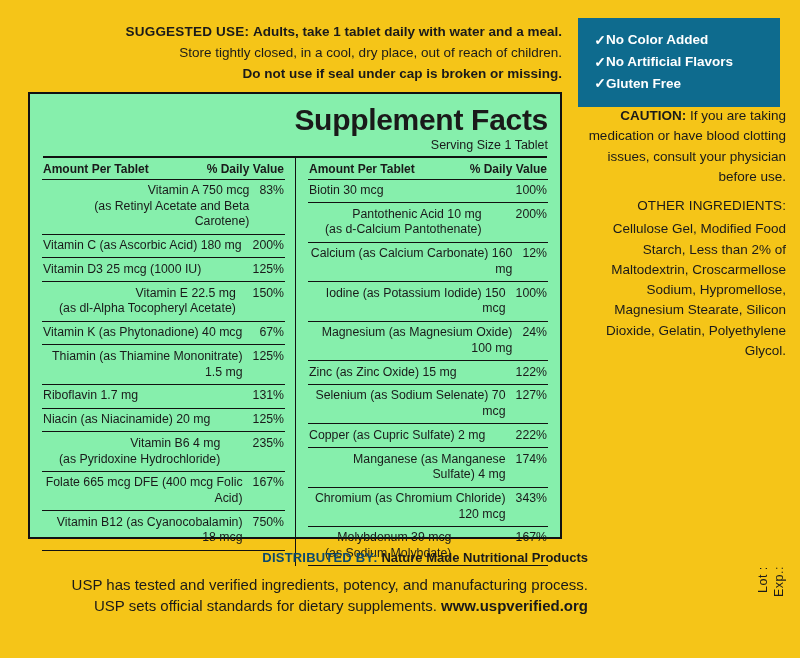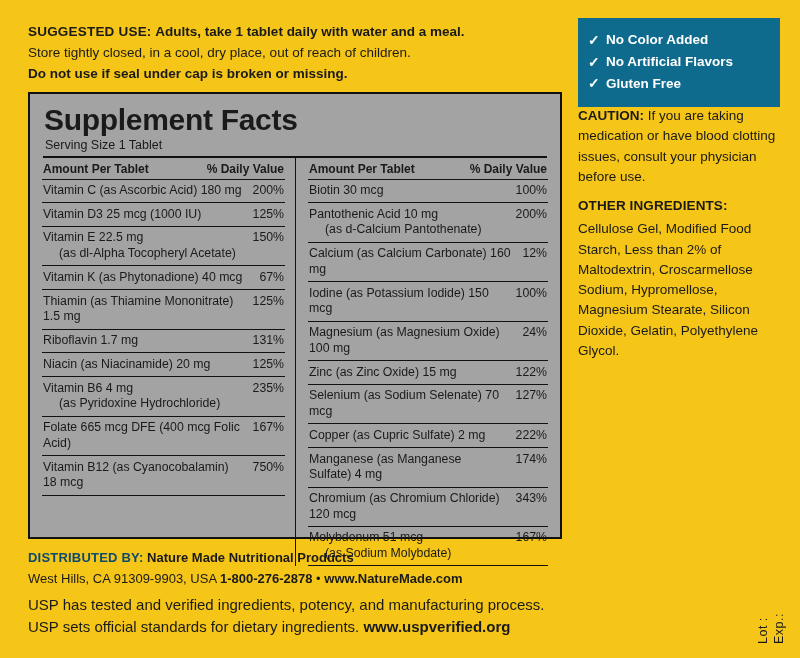--- a/index.html
+++ b/index.html
@@ -13,20 +13,21 @@
     font-family: "Liberation Sans", sans-serif;
     color: #1a1a1a;
     overflow: hidden;
     position: relative;
   }
   .page {
     position: relative;
     width: 800px;
     height: 658px;
     box-sizing: border-box;
+    text-align: right;
   }
 
   
   .left-col {
     position: absolute;
     left: 28px;
     top: 22px;
     width: 534px;
   }
 
@@ -47,21 +48,21 @@
     white-space: nowrap;
   }
 
   
   .sf-panel {
     position: absolute;
     left: 28px;
     top: 92px;
     width: 534px;
     height: 447px;
-    background: #a3a3a3;
+    background: #86efac;
     border: 2.5px solid #111;
     box-sizing: border-box;
     padding: 8px 12px 0 12px;
   }
   .sf-title {
     font-size: 30px;
     font-weight: bold;
     letter-spacing: -0.3px;
     line-height: 1.05;
     margin: 2px 0 2px 2px;
@@ -175,21 +176,21 @@
 
   .other-ing {
     position: absolute;
     left: 578px;
     top: 196px;
     width: 208px;
     font-size: 13.5px;
     line-height: 1.5;
   }
   .oi-hdr {
-    font-weight: bold;
+    font-weight: normal;
     margin-bottom: 3px;
     letter-spacing: .1px;
   }
 
   
   .lotexp {
     position: absolute;
     right: 14px;
     bottom: 14px;
     height: 78px;
@@ -223,20 +224,24 @@
 
     <div class="sf-cols">
 
       <div class="sf-col left">
         <div class="col-head">
           <span>Amount Per Tablet</span>
           <span class="cv">% Daily Value</span>
         </div>
 
         <div class="nutrient">
+          <span class="nut-name"><span>Vitamin A 750 mcg</span><span class="nut-sub">(as Retinyl Acetate and Beta Carotene)</span></span>
+          <span class="nut-dv">83%</span>
+        </div>
+        <div class="nutrient">
           <span class="nut-name">Vitamin C (as Ascorbic Acid) 180 mg</span>
           <span class="nut-dv">200%</span>
         </div>
         <div class="nutrient">
           <span class="nut-name"><span>Vitamin D3 25 mcg (1000 IU)</span></span>
           <span class="nut-dv">125%</span>
         </div>
         <div class="nutrient">
           <span class="nut-name"><span>Vitamin E 22.5 mg</span><span class="nut-sub">(as dl-Alpha Tocopheryl Acetate)</span></span>
           <span class="nut-dv">150%</span>
@@ -311,34 +316,33 @@
         </div>
         <div class="nutrient">
           <span class="nut-name">Manganese (as Manganese Sulfate) 4 mg</span>
           <span class="nut-dv">174%</span>
         </div>
         <div class="nutrient">
           <span class="nut-name">Chromium (as Chromium Chloride) 120 mcg</span>
           <span class="nut-dv">343%</span>
         </div>
         <div class="nutrient">
-          <span class="nut-name"><span>Molybdenum 51 mcg</span><span class="nut-sub">(as Sodium Molybdate)</span></span>
+          <span class="nut-name"><span>Molybdenum 39 mcg</span><span class="nut-sub">(as Sodium Molybdate)</span></span>
           <span class="nut-dv">167%</span>
         </div>
       </div>
 
     </div>
   </div>
 
   <div class="distributed">
     <div class="dist-l1"><span class="dist-hdr">DISTRIBUTED BY:</span> <span class="bold">Nature Made Nutritional Products</span></div>
-    <div class="dist-l2"><span>West Hills, CA 91309-9903, USA </span><span class="bold">1-800-276-2878</span><span> • </span><span class="bold">www.NatureMade.com</span></div>
     <div class="usp">
       <div>USP has tested and verified ingredients, potency, and manufacturing process.</div>
-      <div><span>USP sets official standards for dietary ingredients. </span><span class="bold">www.uspverified.org</span></div>
+      <div><span>USP sets official standards for dietary supplements. </span><span class="bold">www.uspverified.org</span></div>
     </div>
   </div>
 
   <div class="claims-box">
     <div class="claim-row">
       <span class="check">✓</span>
       <span>No Color Added</span>
     </div>
     <div class="claim-row">
       <span class="check">✓</span>

